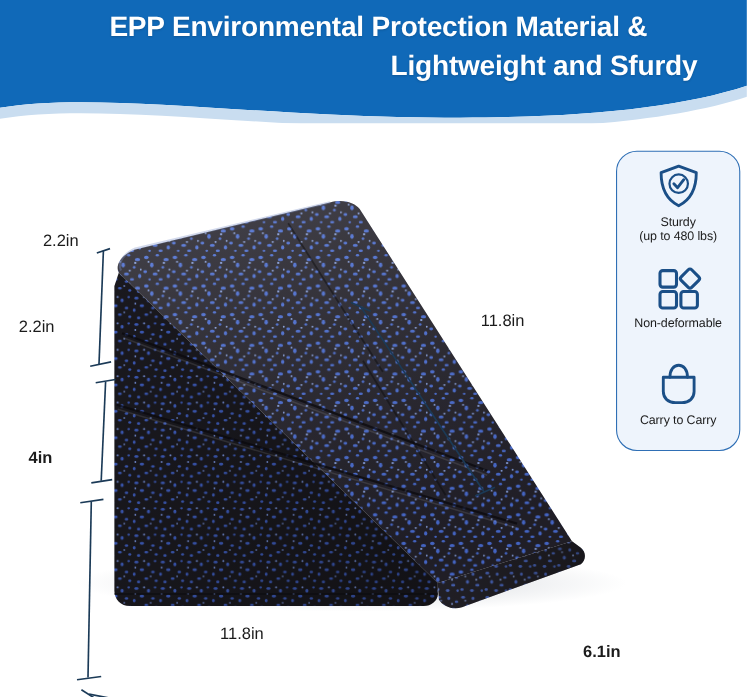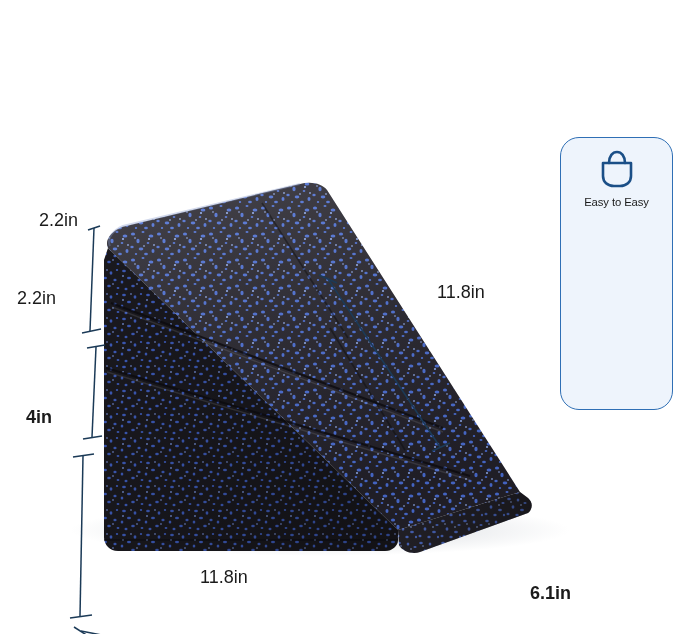--- a/index.html
+++ b/index.html
@@ -21,21 +21,21 @@
     text-shadow:0 1px 2px rgba(0,0,0,.18);
   }
   .banner-title .l2{display:block;text-align:right;padding-right:14px;}
 
   
   .product{position:absolute;left:0;top:100px;width:679px;height:534px;}
   .product svg{position:absolute;left:0;top:0;}
 
   
   .dim{
-    position:absolute;color:#1b1b1b;font-size:18px;line-height:22px;
+    position:absolute;color:#1b1b1b;font-size:15px;line-height:22px;
     white-space:nowrap;font-family:"Liberation Sans","DejaVu Sans",sans-serif;
   }
   #dim-22a{left:39px;top:209px;}
   #dim-22b{left:17px;top:287px;}
   #dim-4{left:26px;top:406px;font-weight:bold;}
   #dim-slope{left:437px;top:281px;}
   #dim-bottom{left:200px;top:566px;}
   #dim-depth{left:530px;top:582px;font-weight:bold;}
 
   
@@ -57,20 +57,33 @@
   }
   .f1{height:95px;}
   .f2{height:88px;}
   .f3{height:84px;}
 </style>
 </head>
 <body>
 
 <div id="stage">
 
+  <div class="banner">
+    <svg width="679" height="112" viewBox="0 0 679 112">
+
+      <path d="M0,0 H679 V78 C600,104 470,112 300,104 C170,98 70,86 0,98 Z" fill="#1069b8"></path>
+
+      <path d="M0,98 C70,86 170,98 300,104 C470,112 600,104 679,78 L679,88
+               C600,114 470,122 300,114 C170,108 70,96 0,108 Z" fill="#c9ddf0"></path>
+    </svg>
+    <div class="banner-title">
+      <span>EPP Environmental Protection Material &amp;</span>
+      <span class="l2">Lightweight and Sfurdy</span>
+    </div>
+  </div>
 
   <div class="product">
     <svg width="679" height="534" viewBox="0 0 679 534">
       <defs>
 
         <pattern id="speckA" width="26" height="26" patternUnits="userSpaceOnUse">
           <rect width="26" height="26" fill="#23212a"></rect>
           <g fill="#4a6ed6">
             <ellipse cx="3" cy="4" rx="2.1" ry="1.5"></ellipse>
             <ellipse cx="13" cy="2" rx="1.5" ry="1.1"></ellipse>
@@ -211,27 +224,51 @@
 
   <div class="dim" id="dim-22a">2.2in</div>
   <div class="dim" id="dim-22b">2.2in</div>
   <div class="dim" id="dim-4">4in</div>
   <div class="dim" id="dim-slope">11.8in</div>
   <div class="dim" id="dim-bottom">11.8in</div>
   <div class="dim" id="dim-depth">6.1in</div>
 
   <div class="feature-panel">
 
-
+    <div class="feature f1">
+      <span class="ficon">
+        <svg width="46" height="46" viewBox="0 0 46 46">
+          <path d="M23,5 L39,11 C39,26 33,36 23,41 C13,36 7,26 7,11 Z" fill="none" stroke="#1b4f87" stroke-width="2.6" stroke-linejoin="round"></path>
+          <circle cx="23" cy="21" r="8.4" fill="none" stroke="#1b4f87" stroke-width="2"></circle>
+          <path d="M18.6,21 L22,24.6 L27.6,17.4" fill="none" stroke="#1b4f87" stroke-width="2.6" stroke-linecap="round" stroke-linejoin="round"></path>
+        </svg>
+      </span>
+      <span class="flabel">
+        <span>Sturdy</span><br>
+        <span>(up to 480 lbs)</span>
+      </span>
+    </div>
+
+    <div class="feature f2">
+      <span class="ficon">
+        <svg width="46" height="44" viewBox="0 0 46 44">
+          <rect x="6" y="6" width="15" height="15" rx="2.5" fill="none" stroke="#1b4f87" stroke-width="2.8"></rect>
+          <rect x="6" y="25" width="15" height="15" rx="2.5" fill="none" stroke="#1b4f87" stroke-width="2.8"></rect>
+          <rect x="25" y="25" width="15" height="15" rx="2.5" fill="none" stroke="#1b4f87" stroke-width="2.8"></rect>
+          <rect x="26.5" y="6.5" width="13.5" height="13.5" rx="2.2" fill="none" stroke="#1b4f87" stroke-width="2.8" transform="rotate(45 33.25 13.25)"></rect>
+        </svg>
+      </span>
+      <span class="flabel">Non-deformable</span>
+    </div>
 
     <div class="feature f3">
       <span class="ficon">
         <svg width="46" height="46" viewBox="0 0 46 46">
           <path d="M15,17 C15,10 18.6,6 23,6 C27.4,6 31,10 31,17" fill="none" stroke="#1b4f87" stroke-width="2.6" stroke-linecap="round"></path>
           <path d="M9,17 H37 V30 C37,36 32.5,40 26,40 H20 C13.5,40 9,36 9,30 Z" fill="none" stroke="#1b4f87" stroke-width="2.6" stroke-linejoin="round"></path>
         </svg>
       </span>
-      <span class="flabel">Easy to Easy</span>
+      <span class="flabel">Carry to Carry</span>
     </div>
 
   </div>
 
 </div>
 
 </body></html>

